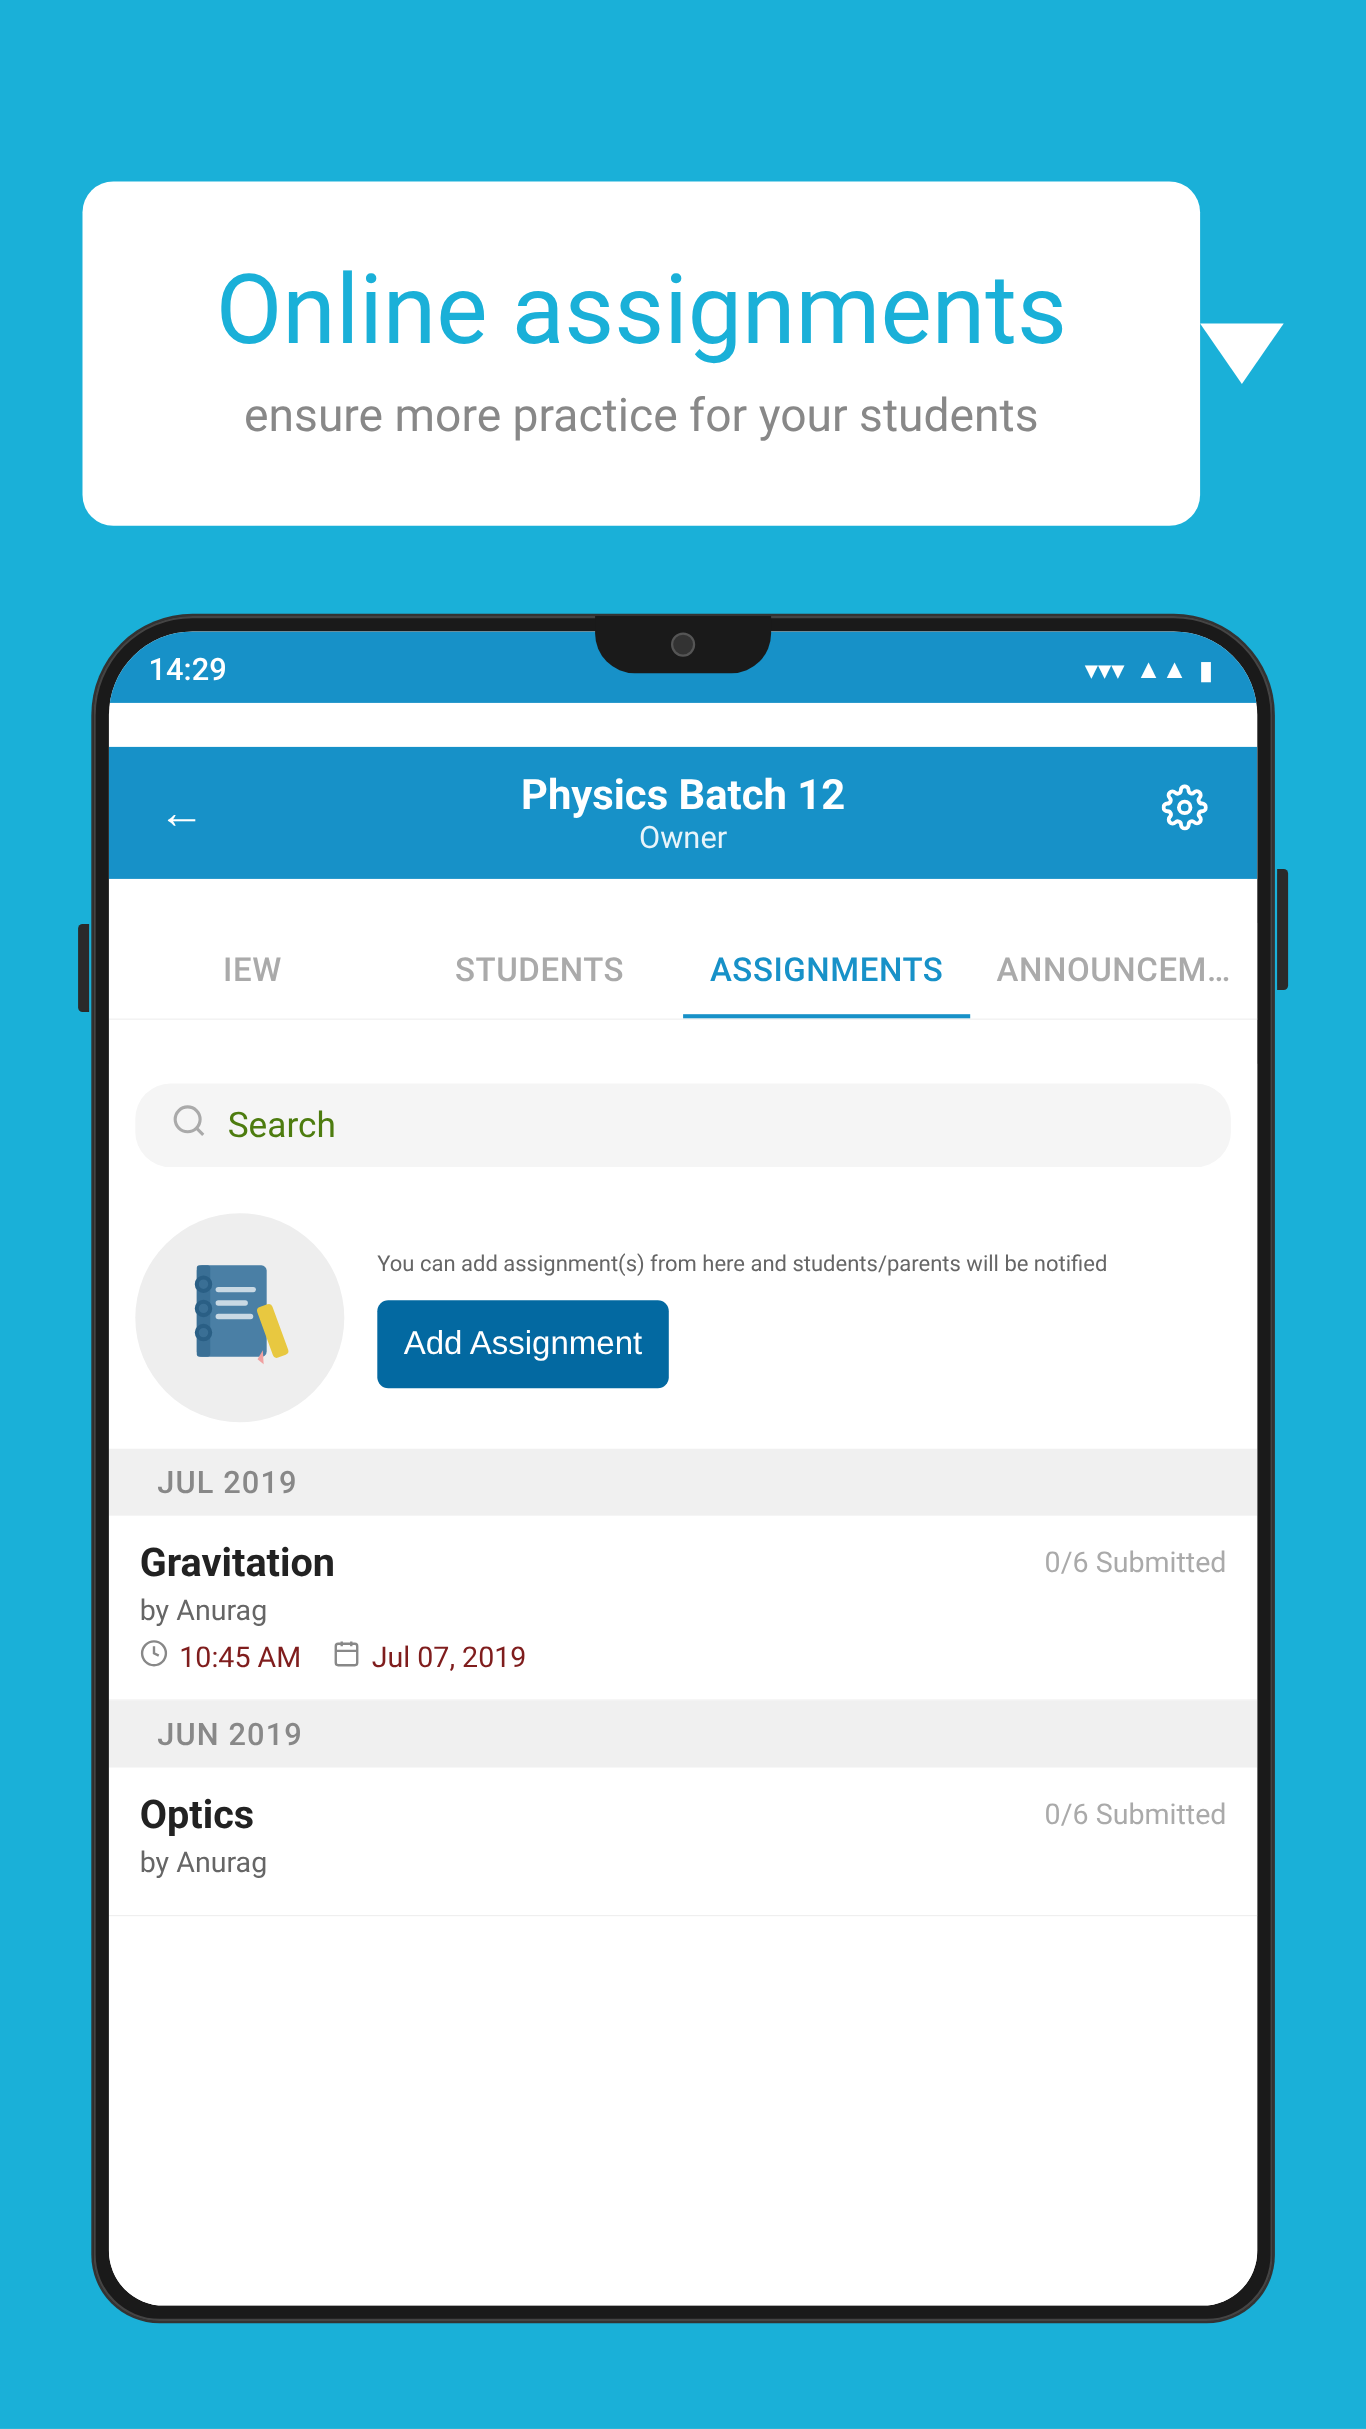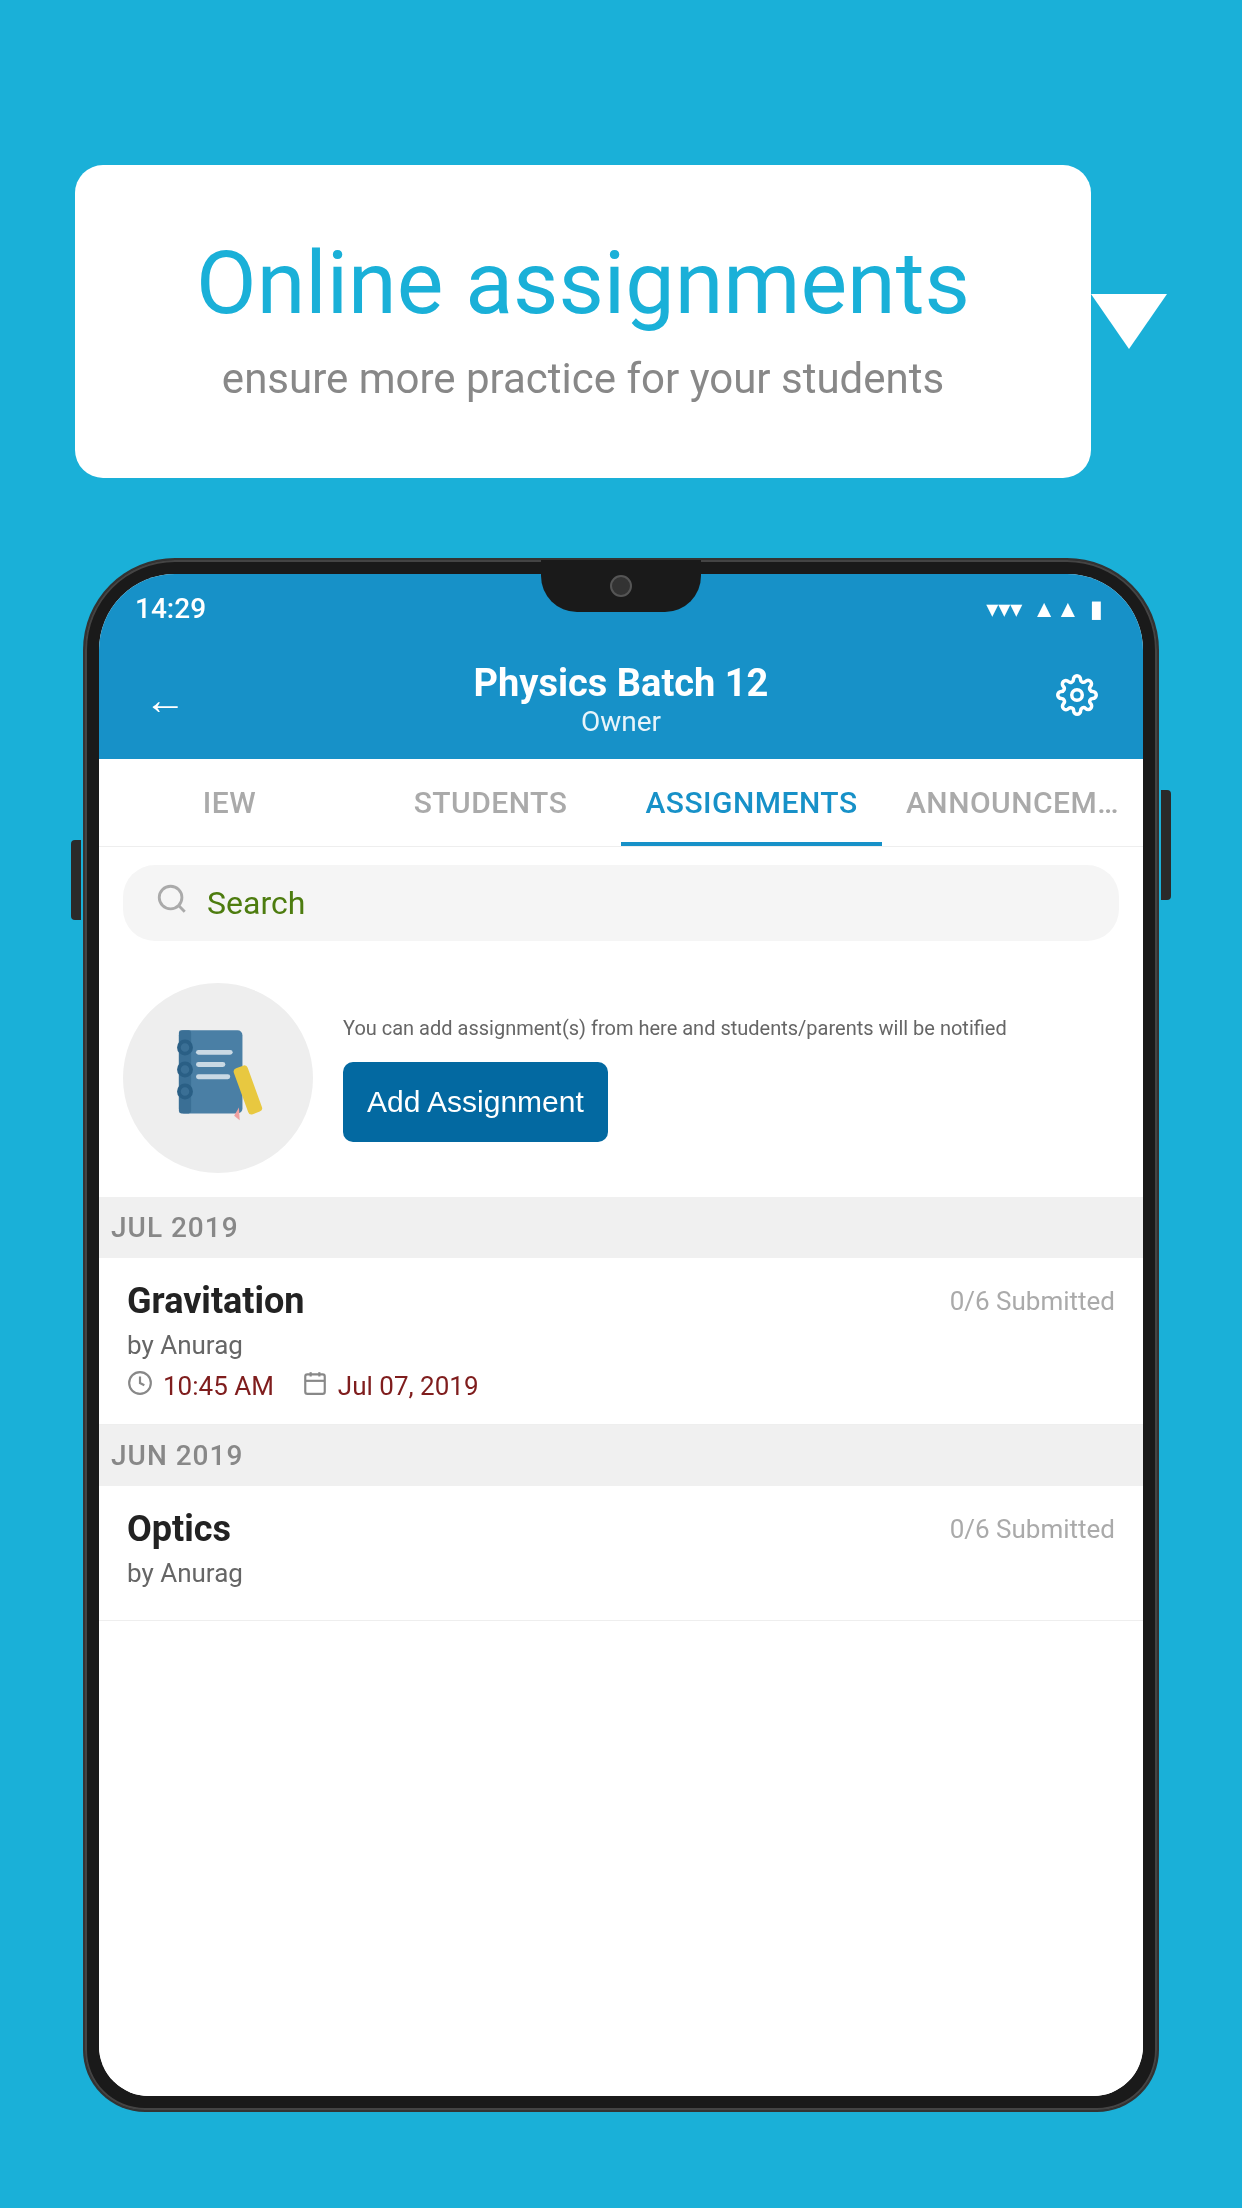--- a/index.html
+++ b/index.html
@@ -98,20 +98,21 @@
     }
 
     .phone-screen {
       background: white;
       border-radius: 76px 76px 50px 50px;
       overflow: hidden;
       height: 100%;
       position: relative;
       display: flex;
       flex-direction: column;
+      gap: 40px;
     }
 
     
     .phone-notch {
       position: absolute;
       top: 0;
       left: 50%;
       transform: translateX(-50%);
       width: 160px;
       height: 52px;
@@ -320,21 +321,21 @@
       padding: 0 24px;
       font-size: 30px;
       font-weight: 500;
       cursor: pointer;
       align-self: flex-start;
     }
 
     
     .section-header {
       background: #f0f0f0;
-      padding: 14px 12px;
+      padding: 14px 44px;
       flex-shrink: 0;
     }
 
     .section-header-text {
       color: #888;
       font-size: 28px;
       font-weight: 500;
       letter-spacing: 1px;
     }
 

